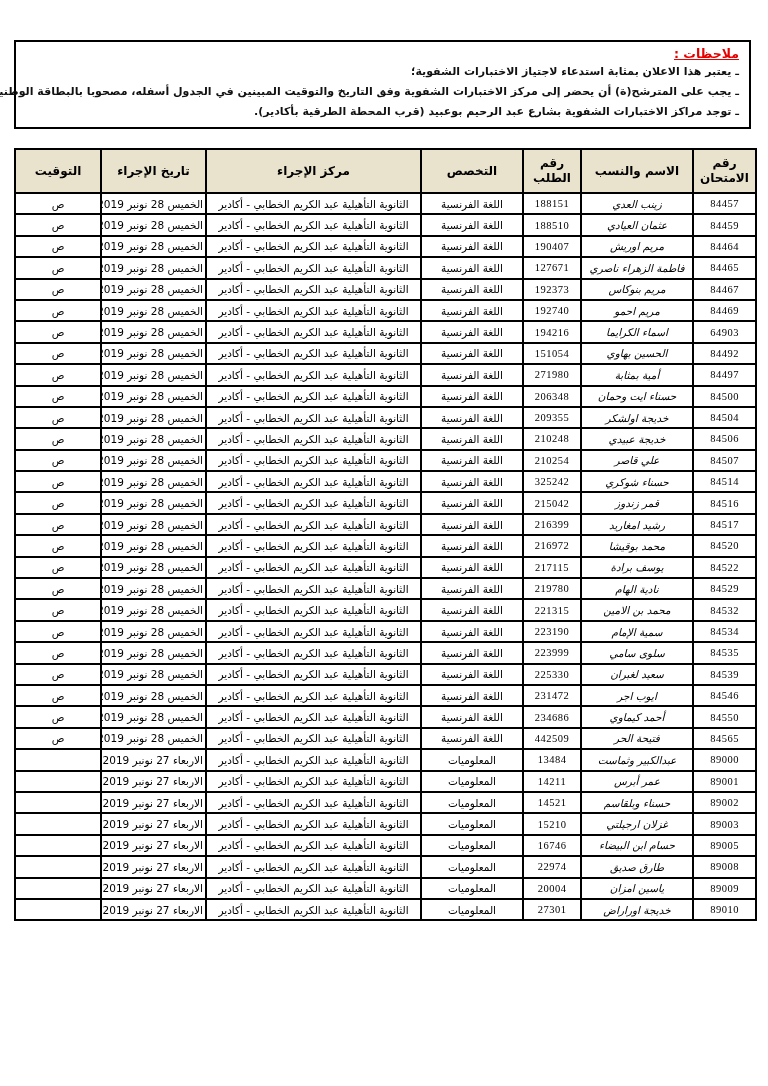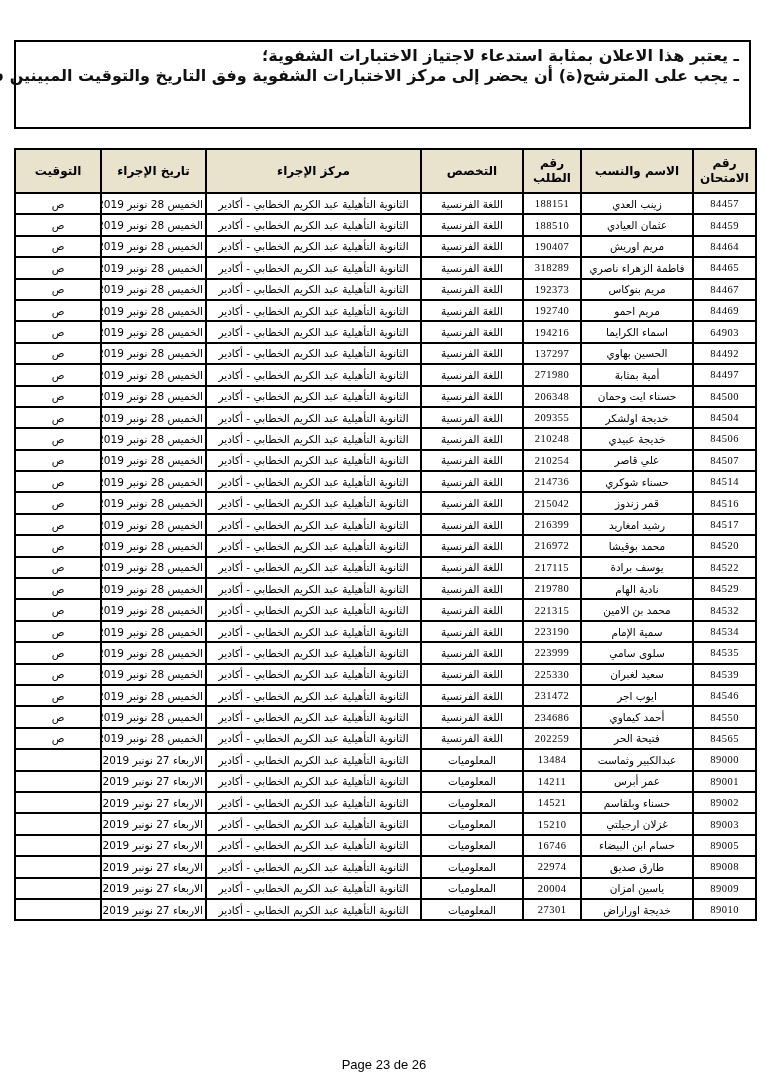--- a/index.html
+++ b/index.html
@@ -31,21 +31,21 @@
   .notes-title {
     color: #e60000;
     font-weight: bold;
     font-size: 12.5px;
     text-decoration: underline;
     margin-bottom: 1px;
   }
   .notes-line {
     color: #111111;
     font-weight: bold;
-    font-size: 16px;
+    font-size: 11px;
     line-height: 20px;
     white-space: nowrap;
   }
   
   table.roster {
     position: absolute;
     left: 14px; top: 148px;
     width: 741px;
     border-collapse: collapse;
     table-layout: fixed;
@@ -79,21 +79,21 @@
   table.roster tbody td {
     background: #ffffff;
     font-size: 10.5px;
     color: #000000;
   }
   td.col-exam_number, td.col-request_number {
     font-family: "Liberation Serif", serif;
     font-size: 12px;
     letter-spacing: 0.5px;
   }
-  td.col-name    { font-size: 10.5px; }
+  td.col-name    { font-size: 10.5px; font-style: italic; }
   td.col-center  { font-size: 10px;   }
   td.col-date    { font-size: 10.5px; }
   td.col-specialty { font-size: 10.5px; }
   td.col-timing  { font-size: 7px; color:#222; }
   
   .footer {
     position: absolute;
     left: 0; top: 1057px;
     width: 768px;
     text-align: center;
@@ -101,22 +101,24 @@
     font-size: 13px;
     color: #000000;
   }
 </style>
 </head>
 <body>
 
 <div class="page">
 
   <div class="notes-box">
+    <div class="notes-title">ملاحظات :</div>
     <div class="notes-line">ـ يعتبر هذا الاعلان بمثابة استدعاء لاجتياز الاختبارات الشفوية؛</div>
     <div class="notes-line">ـ يجب على المترشح(ة) أن يحضر إلى مركز الاختبارات الشفوية وفق التاريخ والتوقيت المبينين في الجدول أسفله، مصحوبا بالبطاقة الوطنية للتعريف.</div>
+    <div class="notes-line">ـ توجد مراكز الاختبارات الشفوية بشارع عبد الرحيم بوعبيد (قرب المحطة الطرقية بأكادير).</div>
   </div>
 
   <table class="roster">
     <colgroup>
       <col class="c-exam">
         <col class="c-name">
         <col class="c-request">
       <col class="c-spec">
         <col class="c-center">
         <col class="c-date">
@@ -157,21 +159,21 @@
           <td class="col-name">مريم اوريش</td>
           <td class="col-request_number">190407</td>
           <td class="col-specialty">اللغة الفرنسية</td>
           <td class="col-center">الثانوية التأهيلية عبد الكريم الخطابي - أكادير</td>
           <td class="col-date">الخميس 28 نونبر 2019</td>
           <td class="col-timing">ص</td>
         </tr>
         <tr>
           <td class="col-exam_number">84465</td>
           <td class="col-name">فاطمة الزهراء ناصري</td>
-          <td class="col-request_number">318289</td>
+          <td class="col-request_number">127671</td>
           <td class="col-specialty">اللغة الفرنسية</td>
           <td class="col-center">الثانوية التأهيلية عبد الكريم الخطابي - أكادير</td>
           <td class="col-date">الخميس 28 نونبر 2019</td>
           <td class="col-timing">ص</td>
         </tr>
         <tr>
           <td class="col-exam_number">84467</td>
           <td class="col-name">مريم بنوكاس</td>
           <td class="col-request_number">192373</td>
           <td class="col-specialty">اللغة الفرنسية</td>
@@ -193,21 +195,21 @@
           <td class="col-name">اسماء الكرايما</td>
           <td class="col-request_number">194216</td>
           <td class="col-specialty">اللغة الفرنسية</td>
           <td class="col-center">الثانوية التأهيلية عبد الكريم الخطابي - أكادير</td>
           <td class="col-date">الخميس 28 نونبر 2019</td>
           <td class="col-timing">ص</td>
         </tr>
         <tr>
           <td class="col-exam_number">84492</td>
           <td class="col-name">الحسين بهاوي</td>
-          <td class="col-request_number">137297</td>
+          <td class="col-request_number">151054</td>
           <td class="col-specialty">اللغة الفرنسية</td>
           <td class="col-center">الثانوية التأهيلية عبد الكريم الخطابي - أكادير</td>
           <td class="col-date">الخميس 28 نونبر 2019</td>
           <td class="col-timing">ص</td>
         </tr>
         <tr>
           <td class="col-exam_number">84497</td>
           <td class="col-name">أمية بمثابة</td>
           <td class="col-request_number">271980</td>
           <td class="col-specialty">اللغة الفرنسية</td>
@@ -247,21 +249,21 @@
           <td class="col-name">علي قاصر</td>
           <td class="col-request_number">210254</td>
           <td class="col-specialty">اللغة الفرنسية</td>
           <td class="col-center">الثانوية التأهيلية عبد الكريم الخطابي - أكادير</td>
           <td class="col-date">الخميس 28 نونبر 2019</td>
           <td class="col-timing">ص</td>
         </tr>
         <tr>
           <td class="col-exam_number">84514</td>
           <td class="col-name">حسناء شوكري</td>
-          <td class="col-request_number">214736</td>
+          <td class="col-request_number">325242</td>
           <td class="col-specialty">اللغة الفرنسية</td>
           <td class="col-center">الثانوية التأهيلية عبد الكريم الخطابي - أكادير</td>
           <td class="col-date">الخميس 28 نونبر 2019</td>
           <td class="col-timing">ص</td>
         </tr>
         <tr>
           <td class="col-exam_number">84516</td>
           <td class="col-name">قمر زندوز</td>
           <td class="col-request_number">215042</td>
           <td class="col-specialty">اللغة الفرنسية</td>
@@ -355,21 +357,21 @@
           <td class="col-name">أحمد كيماوي</td>
           <td class="col-request_number">234686</td>
           <td class="col-specialty">اللغة الفرنسية</td>
           <td class="col-center">الثانوية التأهيلية عبد الكريم الخطابي - أكادير</td>
           <td class="col-date">الخميس 28 نونبر 2019</td>
           <td class="col-timing">ص</td>
         </tr>
         <tr>
           <td class="col-exam_number">84565</td>
           <td class="col-name">فتيحة الحر</td>
-          <td class="col-request_number">202259</td>
+          <td class="col-request_number">442509</td>
           <td class="col-specialty">اللغة الفرنسية</td>
           <td class="col-center">الثانوية التأهيلية عبد الكريم الخطابي - أكادير</td>
           <td class="col-date">الخميس 28 نونبر 2019</td>
           <td class="col-timing">ص</td>
         </tr>
         <tr>
           <td class="col-exam_number">89000</td>
           <td class="col-name">عبدالكبير وثماست</td>
           <td class="col-request_number">13484</td>
           <td class="col-specialty">المعلوميات</td>
@@ -436,15 +438,14 @@
           <td class="col-name">خديجة اوراراض</td>
           <td class="col-request_number">27301</td>
           <td class="col-specialty">المعلوميات</td>
           <td class="col-center">الثانوية التأهيلية عبد الكريم الخطابي - أكادير</td>
           <td class="col-date">الاربعاء 27 نونبر 2019</td>
           <td class="col-timing"></td>
         </tr>
       </tbody>
   </table>
 
-  <div class="footer">Page 23 de 26</div>
 
 </div>
 
 </body></html>

